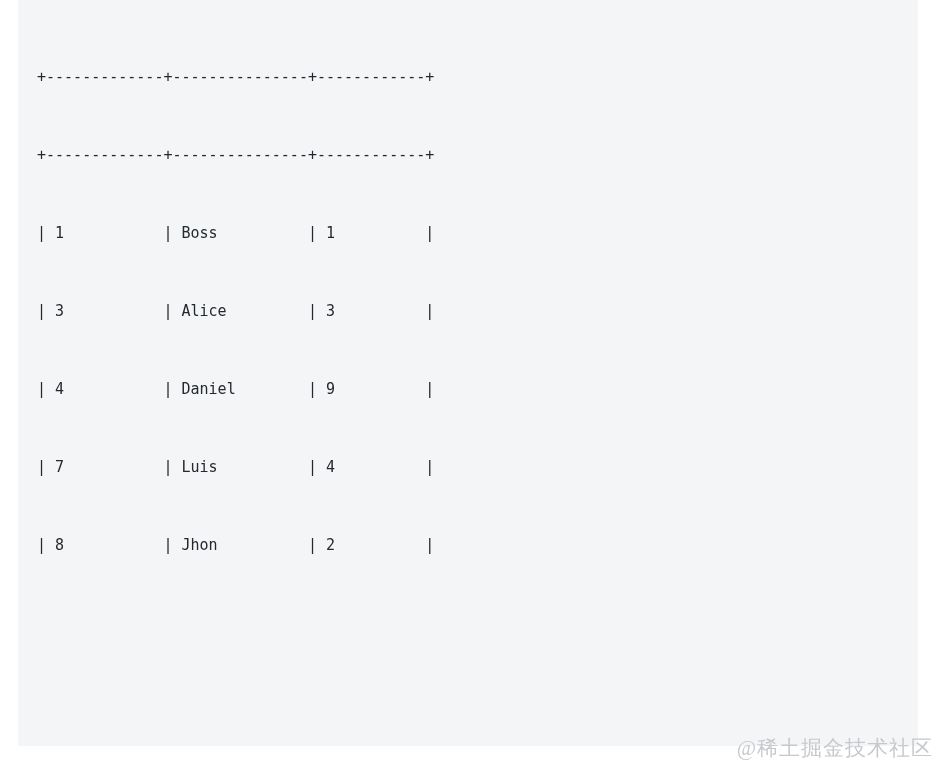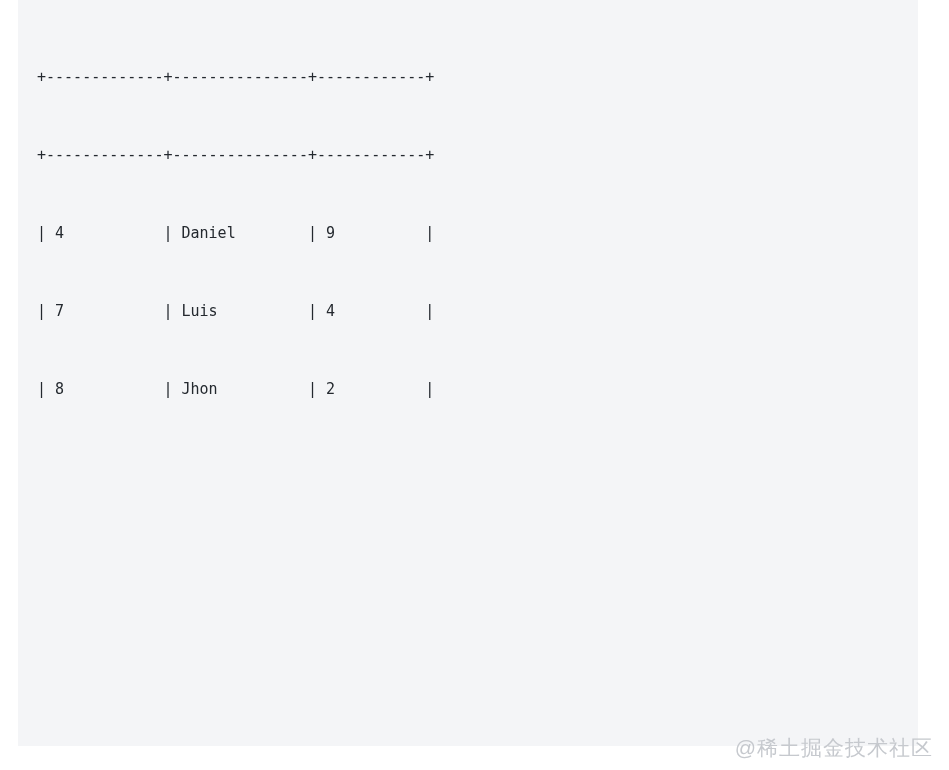--- a/index.html
+++ b/index.html
@@ -46,36 +46,38 @@
     display: block;
     height: 26px;
     white-space: pre;
   }
 
   
   #watermark {
     position: absolute;
     right: 16px;
     bottom: 8px;
-    font-family: Liberation Sans, sans-serif;
+    font-family: Liberation Serif, serif;
     font-size: 21px;
     color: #c6c9ce;
     letter-spacing: 1px;
     user-select: none;
     white-space: nowrap;
   }
 </style>
 </head>
 <body>
 
 <div id="code-block">
   <div id="code-pre">
 
     <span class="code-line">+-------------+---------------+------------+</span>
     <span class="code-line">+-------------+---------------+------------+</span>
+    <span class="code-line">| 1           | Boss          | 1          |</span>
+    <span class="code-line">| 3           | Alice         | 3          |</span>
     <span class="code-line">| 4           | Daniel        | 9          |</span>
     <span class="code-line">| 7           | Luis          | 4          |</span>
     <span class="code-line">| 8           | Jhon          | 2          |</span>
     
     
     
 
     
 
     

